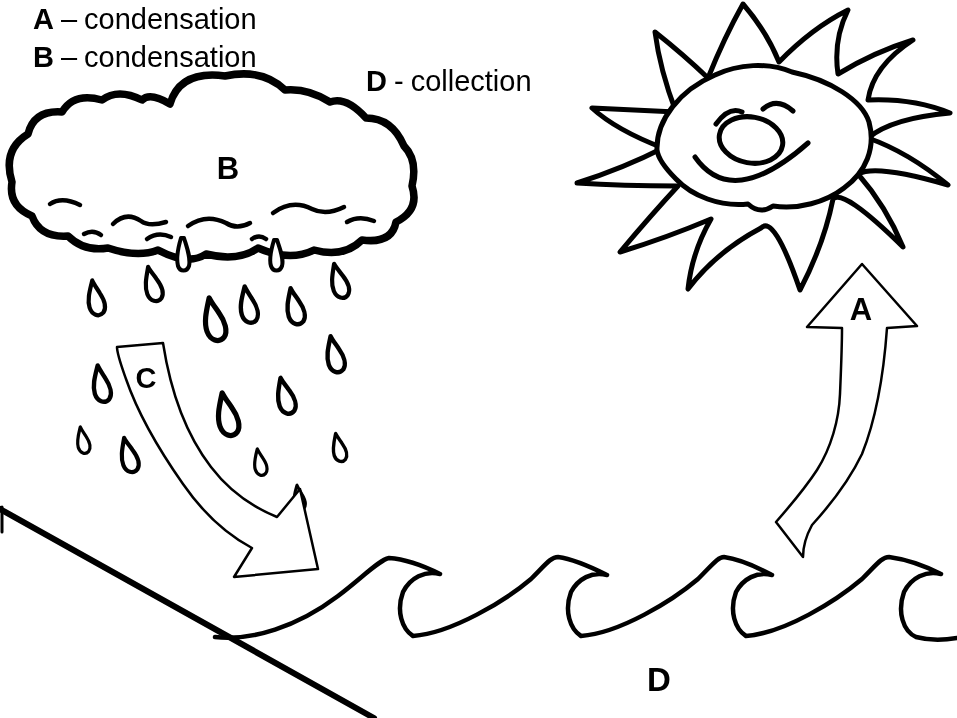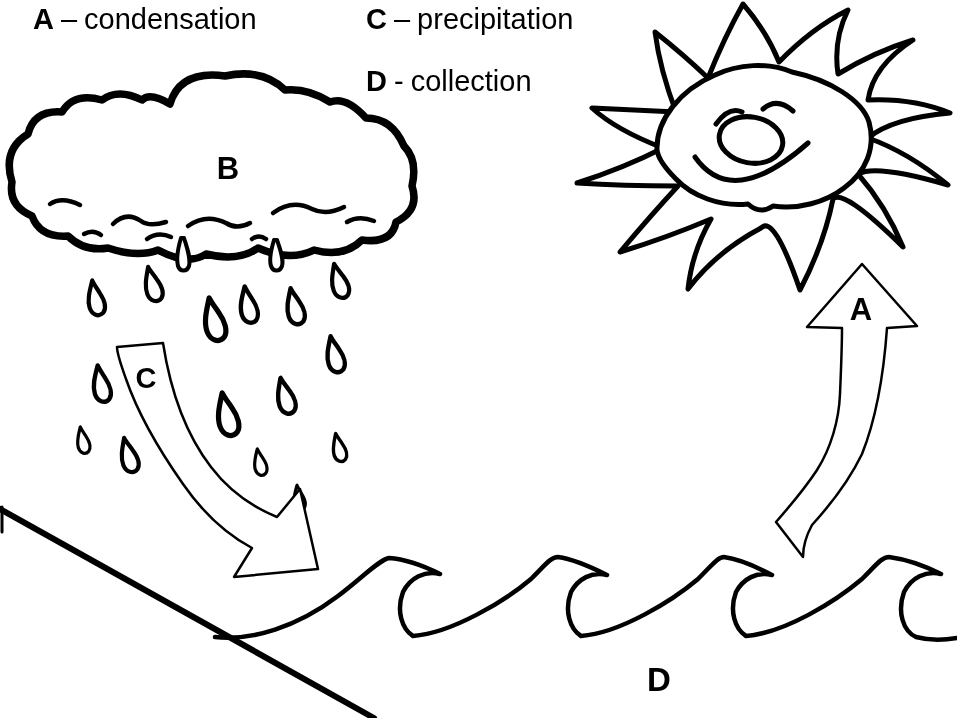--- a/index.html
+++ b/index.html
@@ -19,21 +19,21 @@
   .fig-label{font-family:"Liberation Sans", sans-serif;font-weight:bold;fill:#000;
              text-anchor:middle;}
 </style>
 </head>
 <body>
 
 <div class="stage">
 
   <div class="legend">
     <div class="legend-item li-a"><span class="lg-letter">A</span><span class="lg-sep">–</span><span class="lg-term">condensation</span></div>
-    <div class="legend-item li-c"><span class="lg-letter">C</span><span class="lg-sep">–</span><span class="lg-term">precipitation</span></div>
+    <div class="legend-item li-b"><span class="lg-letter">B</span><span class="lg-sep">–</span><span class="lg-term">condensation</span></div>
     <div class="legend-item li-d"><span class="lg-letter">D</span><span class="lg-sep">-</span><span class="lg-term">collection</span></div>
   </div>
 
   <svg class="scene" width="957" height="718" viewBox="0 0 957 718">
     <defs>
       <path id="dropshape" d="M 8,0 C 4,9 0,17 1,25 C 2,32 8,36 13,32 C 17,28 16,20 13,13 C 11,8 9,4 8,0 Z"></path>
     </defs>
 
     <g>
       <path class="ink fillwhite" stroke-width="7.5" d="

